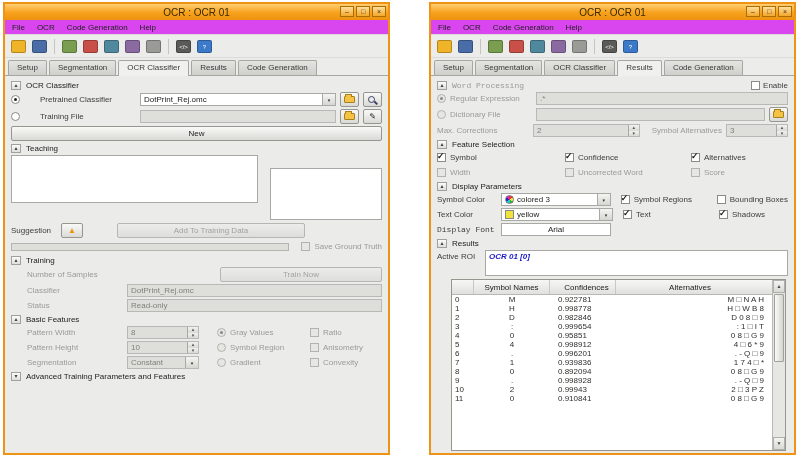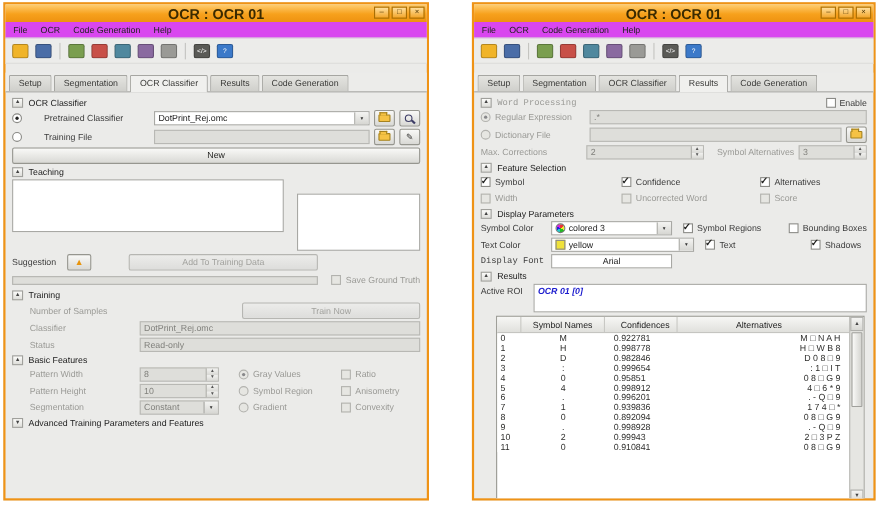--- a/index.html
+++ b/index.html
@@ -15,21 +15,21 @@
     display:flex; flex-direction:column;
   }
   #win-left { left:3px;  width:387px; }
   #win-right{ left:429px; width:367px; }
 
   .titlebar {
     flex:0 0 16px; height:16px;
     background:linear-gradient(#ffce72,#f7a11c 55%,#ee9210);
     display:flex; align-items:center; justify-content:center; position:relative;
   }
-  .title-text { font-size:13px; font-weight:bold; color:#3a2a00; }
+  .title-text { font-size:10px; font-weight:normal; color:#3a2a00; }
   .win-btns { position:absolute; right:2px; top:2px; display:flex; gap:2px; }
   .win-btn {
     width:14px; height:11px; border:1px solid #a96e04;
     background:linear-gradient(#ffdf9d,#f3a62b);
     font-size:7px; line-height:9px; text-align:center; color:#4d3300;
   }
 
   .menubar {
     flex:0 0 15px; background:#d946ef; border-bottom:1px solid #dadad6;
     display:flex; align-items:center; padding-left:1px;
@@ -43,21 +43,21 @@
   .tbtn { width:19px; height:19px; display:flex; align-items:center; justify-content:center; border-radius:2px; }
   .ic {
     width:15px; height:13px; border-radius:2px; color:#fff; font-size:6px;
     line-height:13px; text-align:center; border:1px solid rgba(0,0,0,.25);
     background:#999;
   }
   .tsep { width:1px; height:15px; background:#c4c4c0; margin:0 3px; }
 
   .tabs {
     flex:0 0 18px; display:flex; align-items:flex-end; padding-left:3px;
-    background:#ececea; border-bottom:1px solid #a6a6a2;margin-top:8px;
+    background:#ececea; border-bottom:1px solid #a6a6a2;
   }
   .tab {
     padding:2px 8px 3px; margin-right:2px; border:1px solid #a6a6a2; border-bottom:none;
     border-radius:2px 2px 0 0; background:linear-gradient(#e4e4e0,#cfcfcb);
     color:#3a3a38; white-space:nowrap;
   }
   .tab.active { background:#f0f0ee; position:relative; top:1px; padding-bottom:4px; }
 
   .content { flex:1; padding:2px 6px 0 6px; position:relative; overflow:hidden; }
 
@@ -246,21 +246,21 @@
     <div class="frow" style="align-items:flex-start; min-height:66px;">
       <div class="listbox"></div>
       <div class="preview"></div>
     </div>
     <div class="frow">
       <span class="lbl" style="width:46px; flex:0 0 46px;">Suggestion</span>
       <div class="sqbtn" style="width:22px;">
         <span style="color:#e8940c; font-size:8px;">▲</span>
       </div>
       <div style="width:26px;"></div>
-      <div class="btn disb" style="width:172px;">Add To Training Data</div>
+      <div class="btn disb" style="width:188px;">Add To Training Data</div>
     </div>
     <div class="frow">
       <div class="progress"></div>
       <span class="chk disc"></span>
       <span class="lbl dis">Save Ground Truth</span>
     </div>
 
     <div class="ghdr">
       <div class="garrow"><span>▴</span></div>
       <span class="glabel">Training</span>
@@ -492,21 +492,21 @@
           </span>
         <span class="lbl">Symbol Regions</span>
       </span>
       <span style="display:flex; align-items:center; gap:4px;">
         <span class="chk"></span>
         <span class="lbl">Bounding Boxes</span>
       </span>
     </div>
     <div class="frow">
       <span class="lbl" style="width:60px; flex:0 0 60px;">Text Color</span>
-      <div class="field combo" style="width:130px;">
+      <div class="field combo" style="width:112px;">
         <span class="swatch" style="background: rgb(240, 226, 58);"></span>
         <span>yellow</span>
         <span class="arr">▾</span>
       </div>
       <span style="display:flex; align-items:center; gap:4px; width:92px; flex:0 0 92px; margin-left:6px;">
         <span class="chk">
             <span class="ck">✓</span>
           </span>
         <span class="lbl">Text</span>
       </span>

